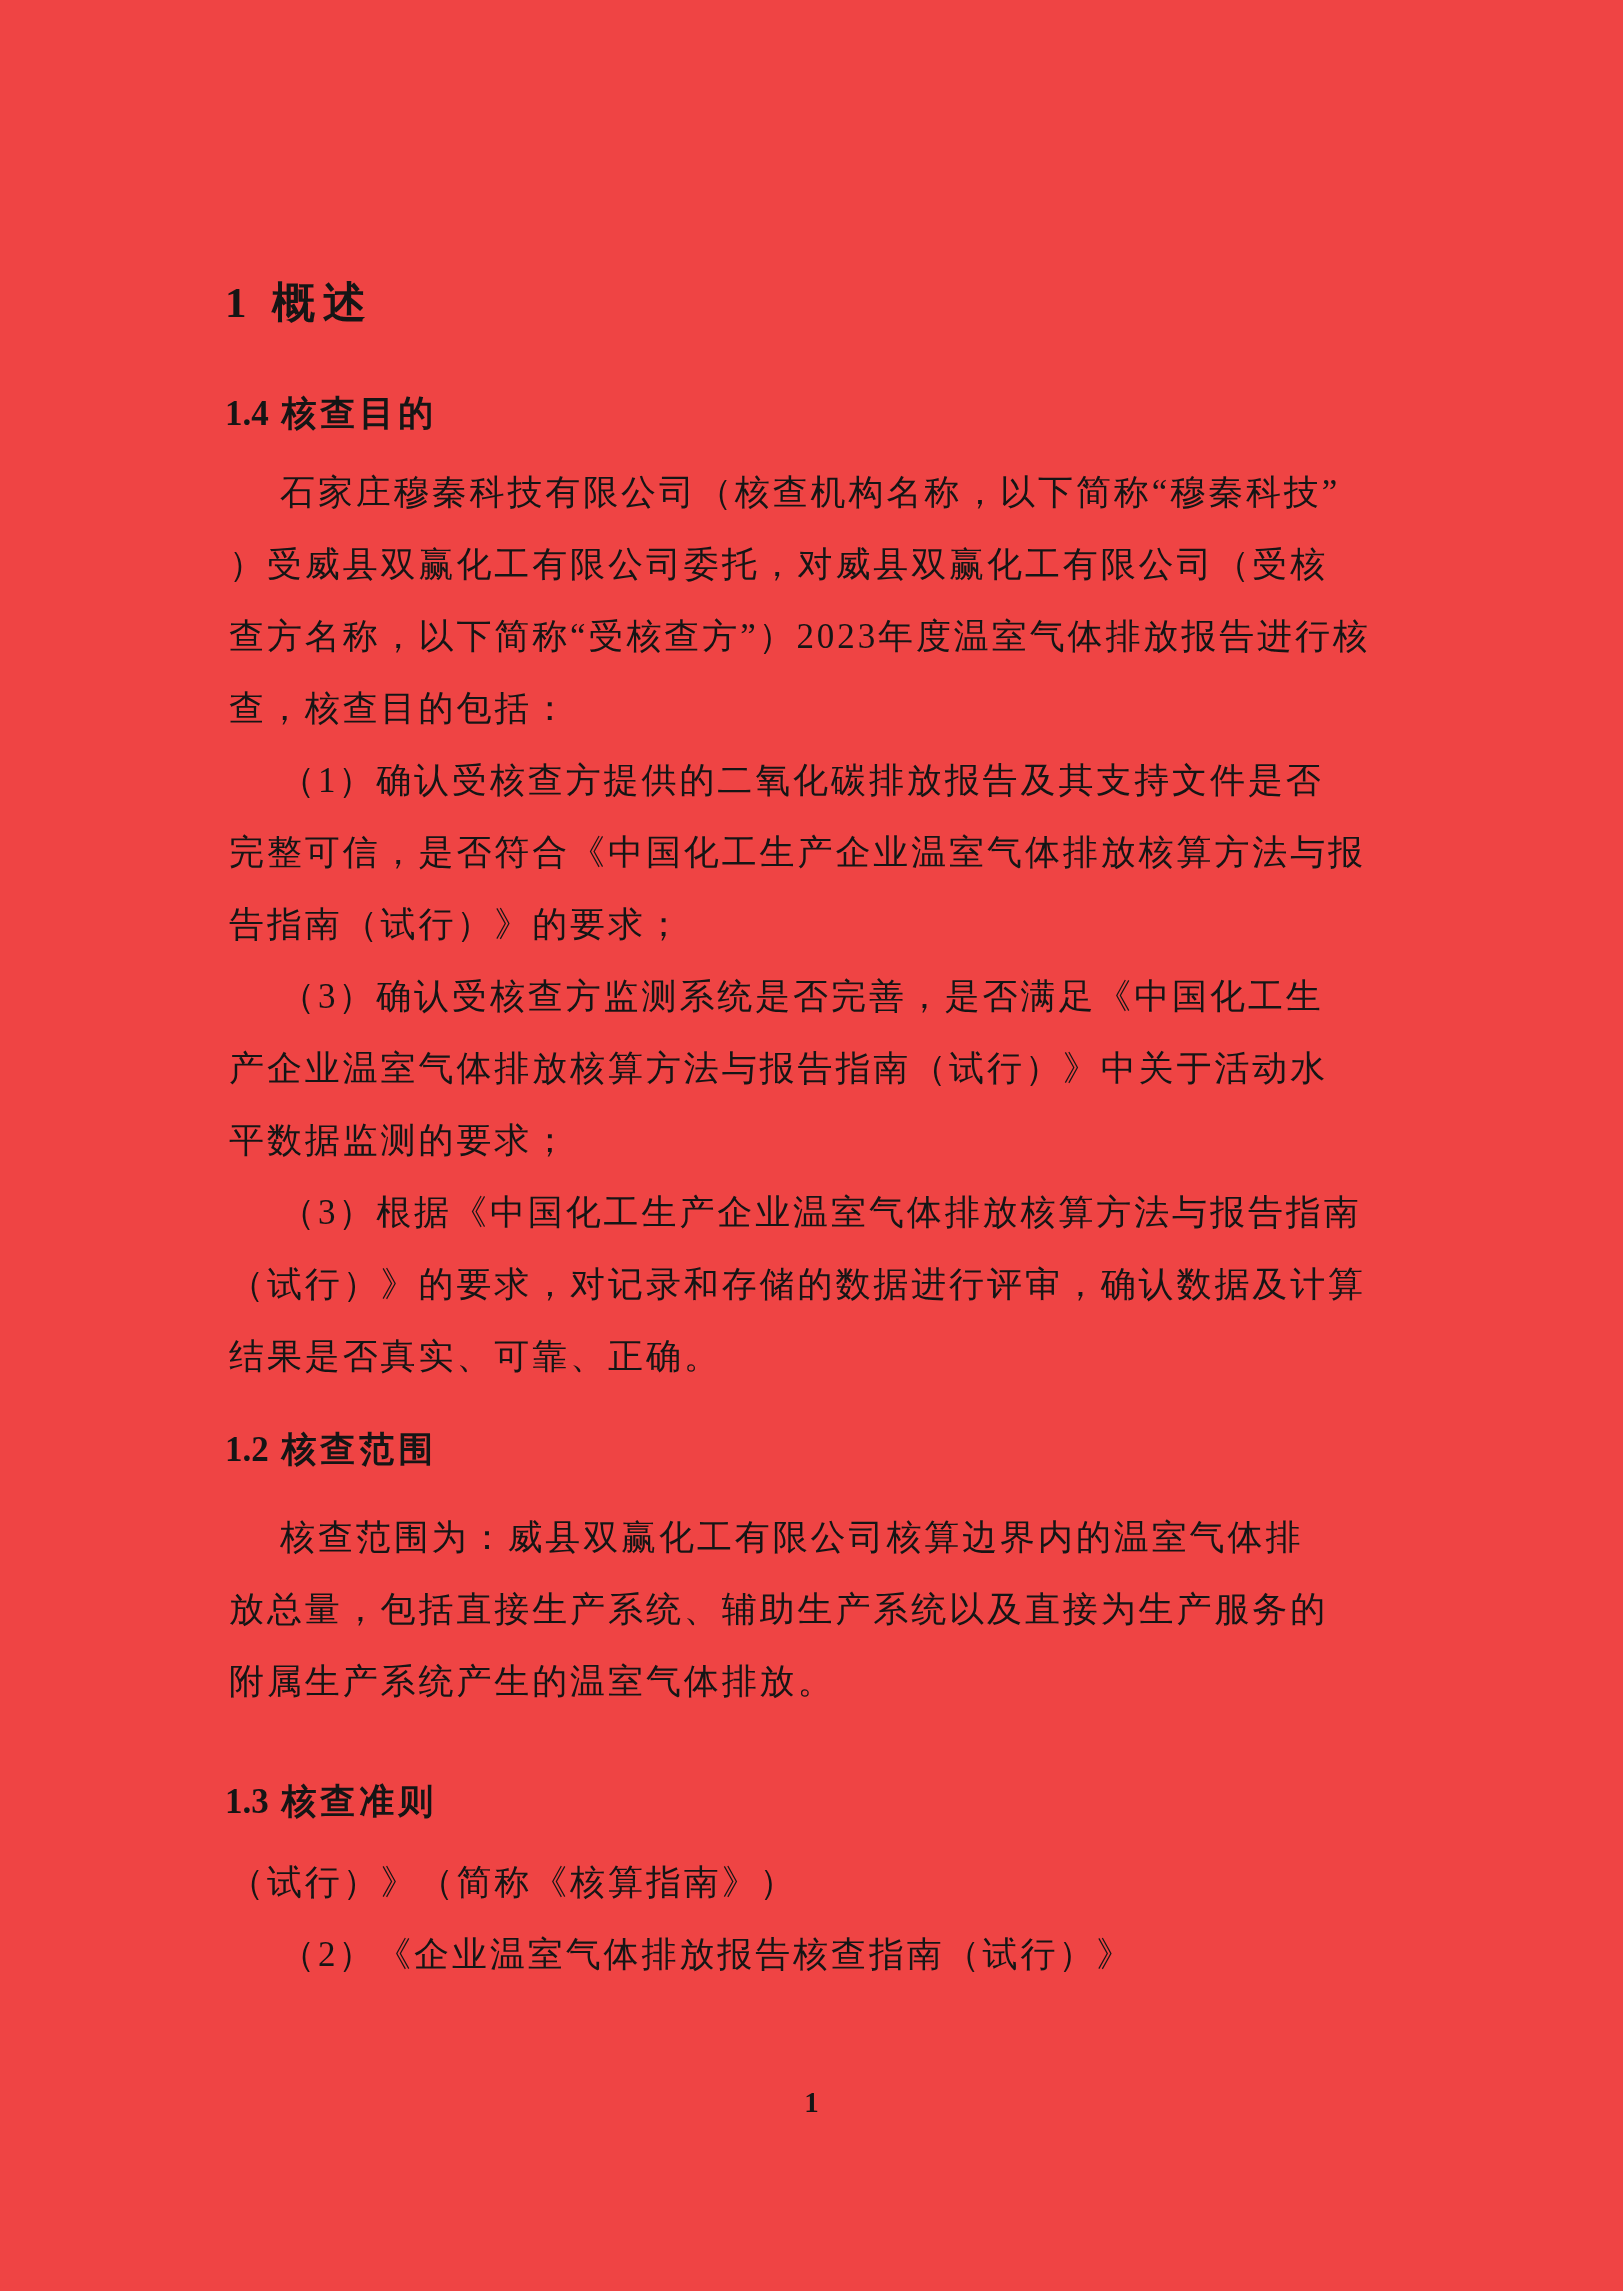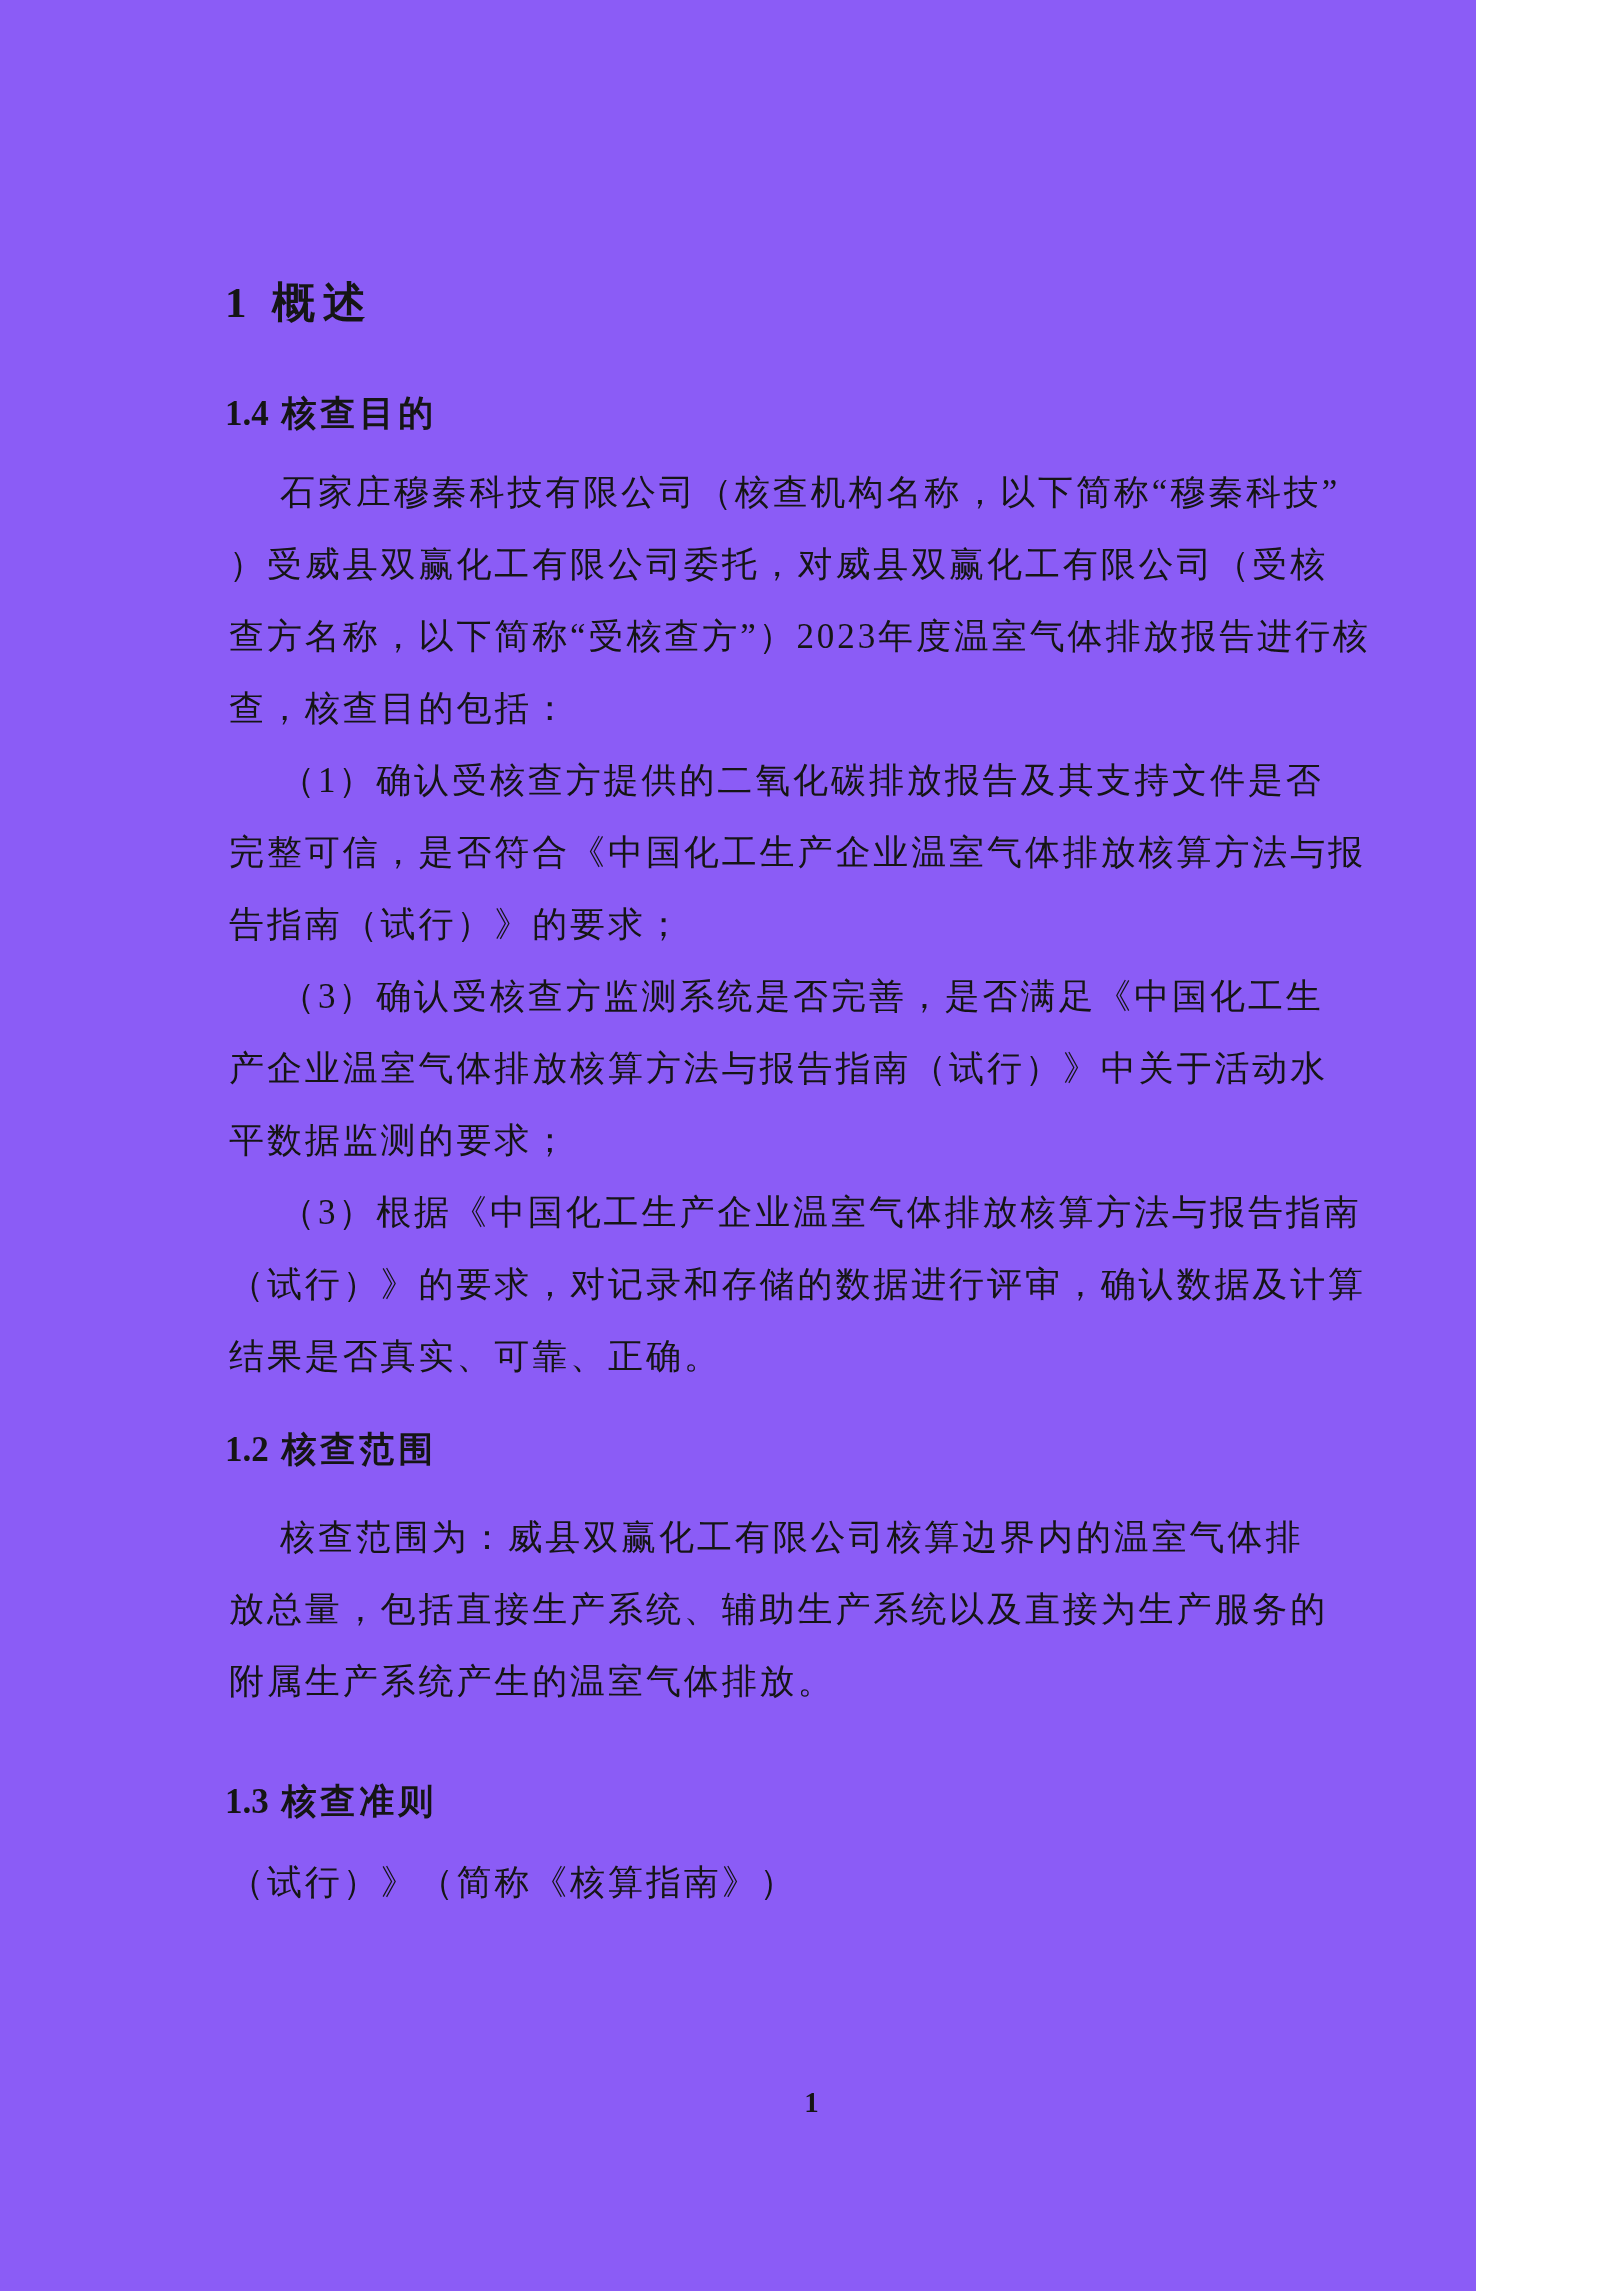--- a/index.html
+++ b/index.html
@@ -2,23 +2,23 @@
 <html><head>
 <meta charset="utf-8">
 <style>
   html, body {
     margin: 0;
     padding: 0;
     background: #ffffff;
   }
   .page {
     position: relative;
-    width: 1476px;
+    width: 1623px;
     height: 2292px;
-    background: #8b5cf6;
+    background: #ef4444;
     color: #151515;
     font-family: "Liberation Serif", "DejaVu Serif", serif;
     overflow: hidden;
     box-sizing: border-box;
     padding: 281px 274px 0 225px;
   }
   
   .h1 {
     font-size: 43px;
     line-height: 43px;
@@ -119,17 +119,18 @@
     <div class="line">放总量，包括直接生产系统、辅助生产系统以及直接为生产服务的</div>
     <div class="line">附属生产系统产生的温室气体排放。</div>
   </div>
 
   <div class="h2 h2-13">
     <span class="num">1.3</span><span class="title">核查准则</span>
   </div>
 
   <div class="body-block bb-13">
     <div class="line">（试行）》（简称《核算指南》）</div>
+    <div class="line indent">（2）《企业温室气体排放报告核查指南（试行）》</div>
   </div>
 
   <div class="page-number">1</div>
 </div>
 
 
 </body></html>

